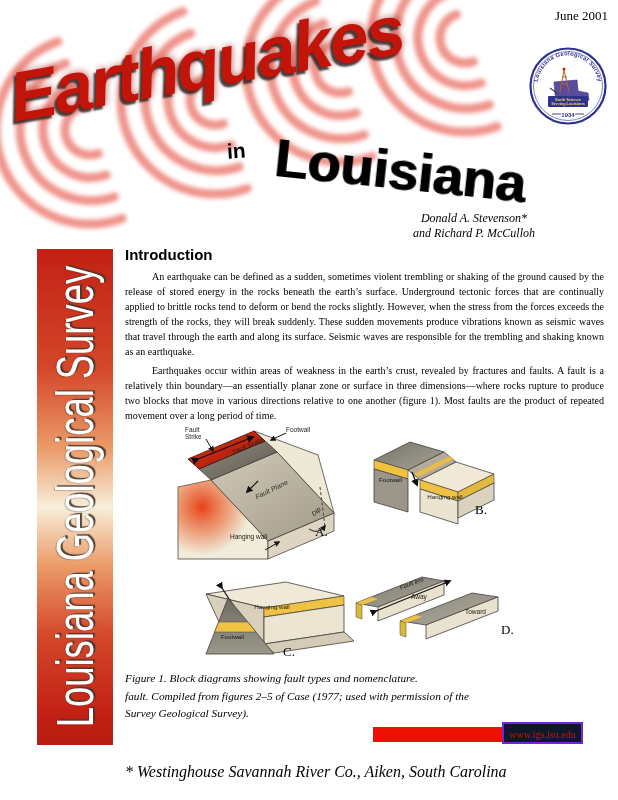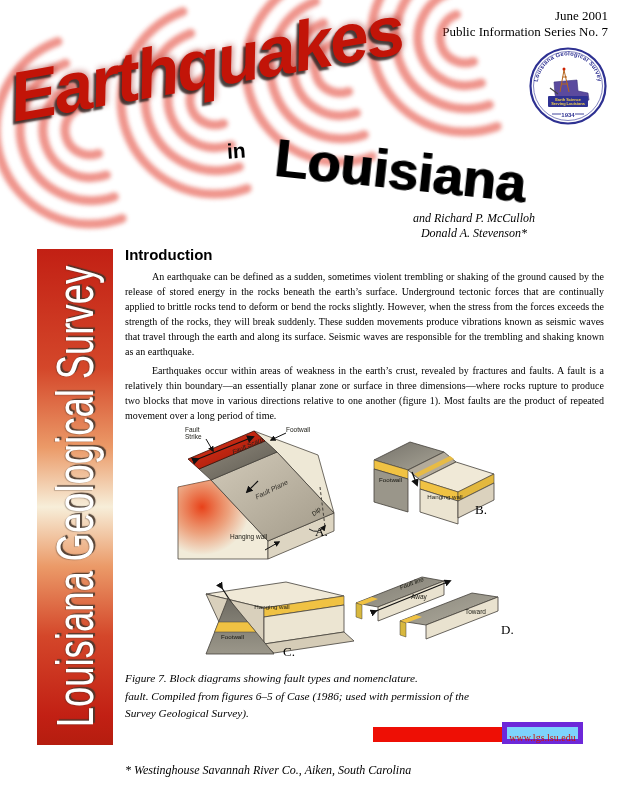--- a/index.html
+++ b/index.html
@@ -42,24 +42,24 @@
   
   .dsvg{position:absolute;}
   .dlabel{position:absolute;z-index:4;font-family:"Liberation Sans",sans-serif;font-size:6.5px;
           line-height:1.12;color:#1b1b14;}
   .dlabel.it{font-style:italic;}
   .dlabel.ctr{text-align:center;}
   .dletter{position:absolute;z-index:4;font-family:"Liberation Serif",serif;font-size:13px;color:#000;}
   
   .caption{position:absolute;left:125px;top:670px;width:345px;font-style:italic;
            font-size:11.3px;line-height:17.6px;color:#000;}
-  .footnote{position:absolute;left:125px;top:763px;font-style:italic;font-size:12px;color:#000;}
+  .footnote{position:absolute;left:125px;top:763px;font-style:italic;font-size:16px;color:#000;}
   .footer-red{position:absolute;left:373px;top:727px;width:129px;height:15px;background:#ee0f05;}
-  .footer-tan{position:absolute;left:502px;top:722px;width:81px;height:22px;background:#7dd3fc;
-           border:5px solid #6d28d9;box-sizing:border-box;text-align:center;}
+  .footer-tan{position:absolute;left:502px;top:722px;width:81px;height:22px;background:#0f172a;
+           border:2px solid #6d28d9;box-sizing:border-box;text-align:center;}
   .footer-tan a{font-size:10px;line-height:20px;color:#cc1405;text-decoration:none;
            font-family:"Liberation Serif",serif;}
 </style>
 </head>
 <body>
 
 <div class="page">
 
   <svg class="ripples" width="618" height="240" viewBox="0 0 618 240">
     <defs>
@@ -76,21 +76,20 @@
     <g opacity="0.55" filter="url(#ripBlur)">
       <use href="#rip" x="90" y="130"></use>
       <use href="#rip" x="215" y="100"></use>
       <use href="#rip" x="340" y="68"></use>
       <use href="#rip" x="465" y="38"></use>
     </g>
   </svg>
 
   <div class="masthead">
     <div>June 2001</div>
-    <div>Public Information Series No. 7</div>
   </div>
 
   <div class="title-eq">Earthquakes</div>
   <div class="title-in">in</div>
   <div class="title-la">Louisiana</div>
 
   <svg class="logo" width="80" height="80" viewBox="0 0 80 80">
     <defs>
         <path id="ringPath" d="M 10 44 A 30.3 30.3 0 1 1 70 44" fill="none"></path>
       </defs>
@@ -106,22 +105,22 @@
     <circle cx="36" cy="23" r="1.5" fill="#cc2200"></circle>
     <path d="M 22 42 L 30 48" stroke="#444" stroke-width="1.2"></path>
     <rect x="20" y="50" width="40" height="11" rx="1" fill="#2e3192"></rect>
     <text x="40" y="54.8" text-anchor="middle" font-family="Liberation Sans, sans-serif" font-size="3.9" font-weight="bold" fill="#f5d34a">Earth Science</text>
     <text x="40" y="59.3" text-anchor="middle" font-family="Liberation Sans, sans-serif" font-size="3.9" font-weight="bold" fill="#f5d34a">Serving Louisiana</text>
     <path d="M 24 68 L 33 68 M 47 68 L 56 68" stroke="#2e3192" stroke-width="0.9"></path>
     <text x="40" y="70.5" text-anchor="middle" font-family="Liberation Sans, sans-serif" font-size="6" font-weight="bold" fill="#2e3192">1934</text>
   </svg>
 
   <div class="byline">
+    <div>Donald A. Stevenson*</div>
     <div>and Richard P. McCulloh</div>
-    <div>Donald A. Stevenson*</div>
   </div>
 
   <div class="sidebar">
     <span class="sidebar-text">Louisiana Geological Survey</span>
   </div>
 
   <h2 class="intro-heading">Introduction</h2>
   <div class="article">
     <p>An earthquake can be defined as a sudden, sometimes violent trembling or shaking of the ground caused by the release of stored energy in the rocks beneath the earth’s surface. Underground tectonic forces that are continually applied to brittle rocks tend to deform or bend the rocks slightly. However, when the stress from the forces exceeds the strength of the rocks, they will break suddenly. These sudden movements produce vibrations known as seismic waves that travel through the earth and along its surface. Seismic waves are responsible for the trembling and shaking known as an earthquake.</p>
     <p>Earthquakes occur within areas of weakness in the earth’s crust, revealed by fractures and faults. A fault is a relatively thin boundary—an essentially planar zone or surface in three dimensions—where rocks rupture to produce two blocks that move in various directions relative to one another (figure 1). Most faults are the product of repeated movement over a long period of time.</p>
@@ -252,22 +251,22 @@
   <div class="dlabel ctr" style="left:249px;top:604px;width:46px;font-size:6.2px;">Hanging wall</div>
   <div class="dlabel" style="left:221px;top:634px;font-size:6.2px;color:#15150f;">Footwall</div>
   <div class="dletter" style="left:283px;top:644px;">C.</div>
 
   <div class="dlabel it" style="left:399px;top:585px;font-size:6.2px;transform:rotate(-21deg);transform-origin:0 0;">Fault line</div>
   <div class="dlabel" style="left:411px;top:593px;">Away</div>
   <div class="dlabel" style="left:465px;top:608px;">Toward</div>
   <div class="dletter" style="left:501px;top:622px;">D.</div>
 
   <div class="caption">
-    <div>Figure 7. Block diagrams showing fault types and nomenclature.</div>
-    <div>fault. Compiled from figures 6–5 of Case (1986; used with permission of the</div>
+    <div>Figure 1. Block diagrams showing fault types and nomenclature.</div>
+    <div>fault. Compiled from figures 2–5 of Case (1977; used with permission of the</div>
     <div>Survey Geological Survey).</div>
   </div>
 
   <div class="footnote">* Westinghouse Savannah River Co., Aiken, South Carolina</div>
 
   <div class="footer-red"></div>
   <div class="footer-tan">
     <a>www.lgs.lsu.edu</a>
   </div>
 

